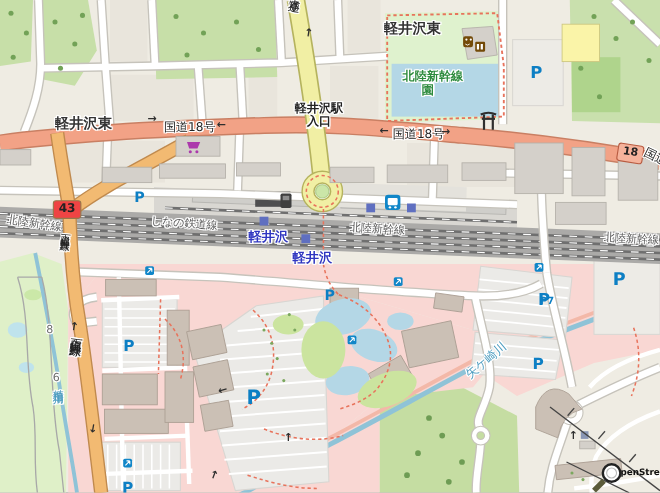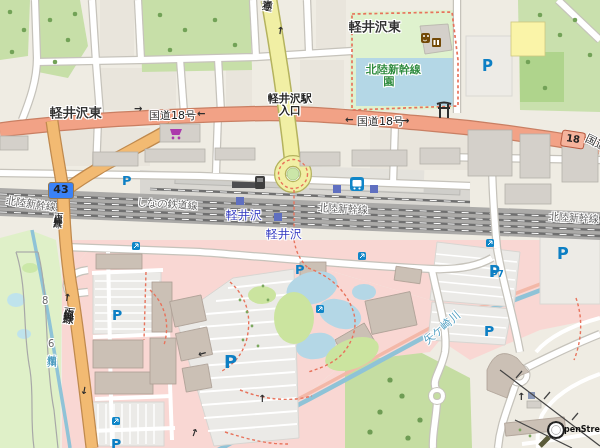--- a/index.html
+++ b/index.html
@@ -12,21 +12,21 @@
   #map svg{position:absolute;left:0;top:0;}
   .lbl{
     position:absolute;white-space:nowrap;line-height:1.05;
     text-shadow:-1px 0 0 #fff,1px 0 0 #fff,0 -1px 0 #fff,0 1px 0 #fff,
                 -1px -1px 0 #fff,1px 1px 0 #fff,1px -1px 0 #fff,-1px 1px 0 #fff;
     pointer-events:none;
   }
   .place{font-size:13px;font-weight:bold;color:#333;padding-left:20px;}
   .roadname{font-size:11px;color:#222;}
   .railname{font-size:10px;color:#555;}
-  .stationname{font-size:12px;font-weight:normal;color:var(--station_label,#2F36C0);}
+  .stationname{font-size:12px;font-weight:bold;color:var(--station_label,#2F36C0);}
   .parkname{font-size:11px;font-weight:bold;color:var(--park_label,#2E8B3E);text-align:center;}
   .rivername{font-size:10px;color:var(--water_label,#4D9DC0);}
   .pico{font-weight:bold;color:var(--parking_blue,#0D7FC4);text-shadow:none;}
   .badge{
     position:absolute;text-align:center;font-size:10px;font-weight:bold;color:#222;
     border-radius:3px;line-height:14px;
   }
   .vert{writing-mode:vertical-rl;text-orientation:upright;letter-spacing:1px;}
   .arrow{font-size:10px;color:#2e2e2e;text-shadow:none;font-weight:bold;}
   .golfnum{font-size:10px;color:#6b6b6b;}
@@ -455,21 +455,21 @@
   <span class="lbl roadname" style="left:357px;top:116px">国道18号</span>
   <span class="lbl arrow" style="left:401px;top:116px">→</span>
 
   <div class="lbl roadname" style="left:268px;top:93px;text-align:center;font-weight:bold">
     <div>軽井沢駅</div>
     <div>入口</div>
   </div>
 
   <span class="badge" style="left:561px;top:131px;width:22px;height:15px;background:#F5B39C;border:1.5px solid #B85B41;transform:rotate(9deg)">18</span>
   <span class="lbl roadname" style="left:585px;top:137px;transform:rotate(26deg)">国道</span>
-  <span class="badge" style="left:48px;top:182px;width:24px;height:15px;background:#3b82f6;border:1.5px solid #97784C;font-size:11px">43</span>
+  <span class="badge" style="left:48px;top:182px;width:24px;height:15px;background:#ef4444;border:1.5px solid #97784C;font-size:11px">43</span>
 
   <span class="lbl roadname vert" style="left:262px;top:-10px;transform:rotate(8deg);font-size:11px">本通り</span>
   <span class="lbl arrow" style="left:276px;top:26px;transform:rotate(8deg)">↑</span>
   <span class="lbl roadname vert" style="left:54px;top:206px;font-size:9px;transform:rotate(6deg)">下仁田軽井沢線</span>
   <span class="lbl roadname vert" style="left:64px;top:299px;font-size:11px;transform:rotate(7deg)">下仁田軽井沢線</span>
   <span class="lbl arrow" style="left:63px;top:293px;transform:rotate(10deg)">↑</span>
   <span class="lbl arrow" style="left:80px;top:386px;transform:rotate(10deg)">↓</span>
 
   <span class="lbl railname" style="left:6px;top:199px;transform:rotate(8deg)">北陸新幹線</span>
   <span class="lbl railname" style="left:137px;top:199px;transform:rotate(4deg)">しなの鉄道線</span>

